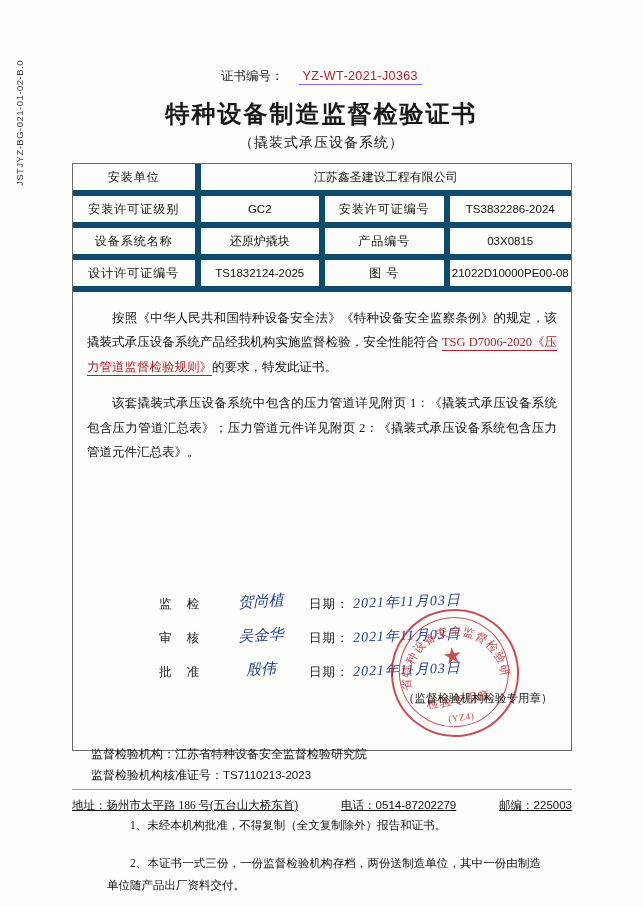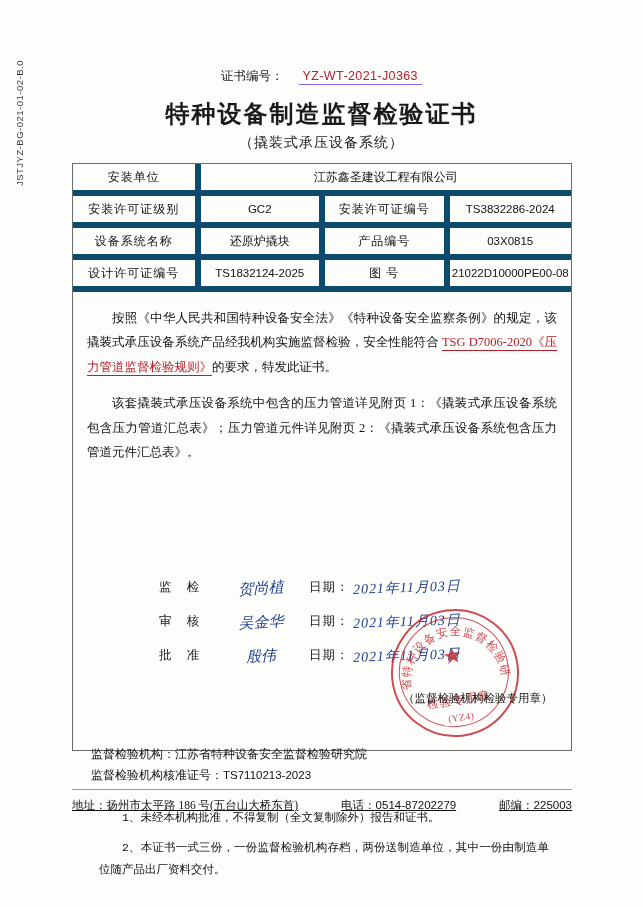--- a/index.html
+++ b/index.html
@@ -139,21 +139,21 @@
   
   .sig-block {
     position: absolute;
     left: 86px;
     top: 415px;
     width: 420px;
     font-size: 12.5px;
   }
   .sig-row {
     display: flex;
-    align-items: flex-start;
+    align-items: flex-end;
     height: 34px;
   }
   .sig-label {
     width: 54px;
     letter-spacing: 6px;
   }
   .sig-name {
     width: 96px;
     text-align: center;
     color: #1f3f8f;
@@ -260,24 +260,23 @@
   .notes {
     position: absolute;
     left: 18px;
     top: 635px;
     width: 466px;
     font-size: 11.5px;
     line-height: 1.9;
     color: #111;
   }
   .notes p {
-    margin: 8px;
+    margin: 16px;
     text-indent: 2em;
     text-align: justify;
-    font-family: Liberation Mono, monospace;
   }
 
   .footer {
     position: absolute;
     left: 72px;
     top: 798px;
     width: 500px;
     font-size: 11.5px;
     display: flex;
     justify-content: space-between;

